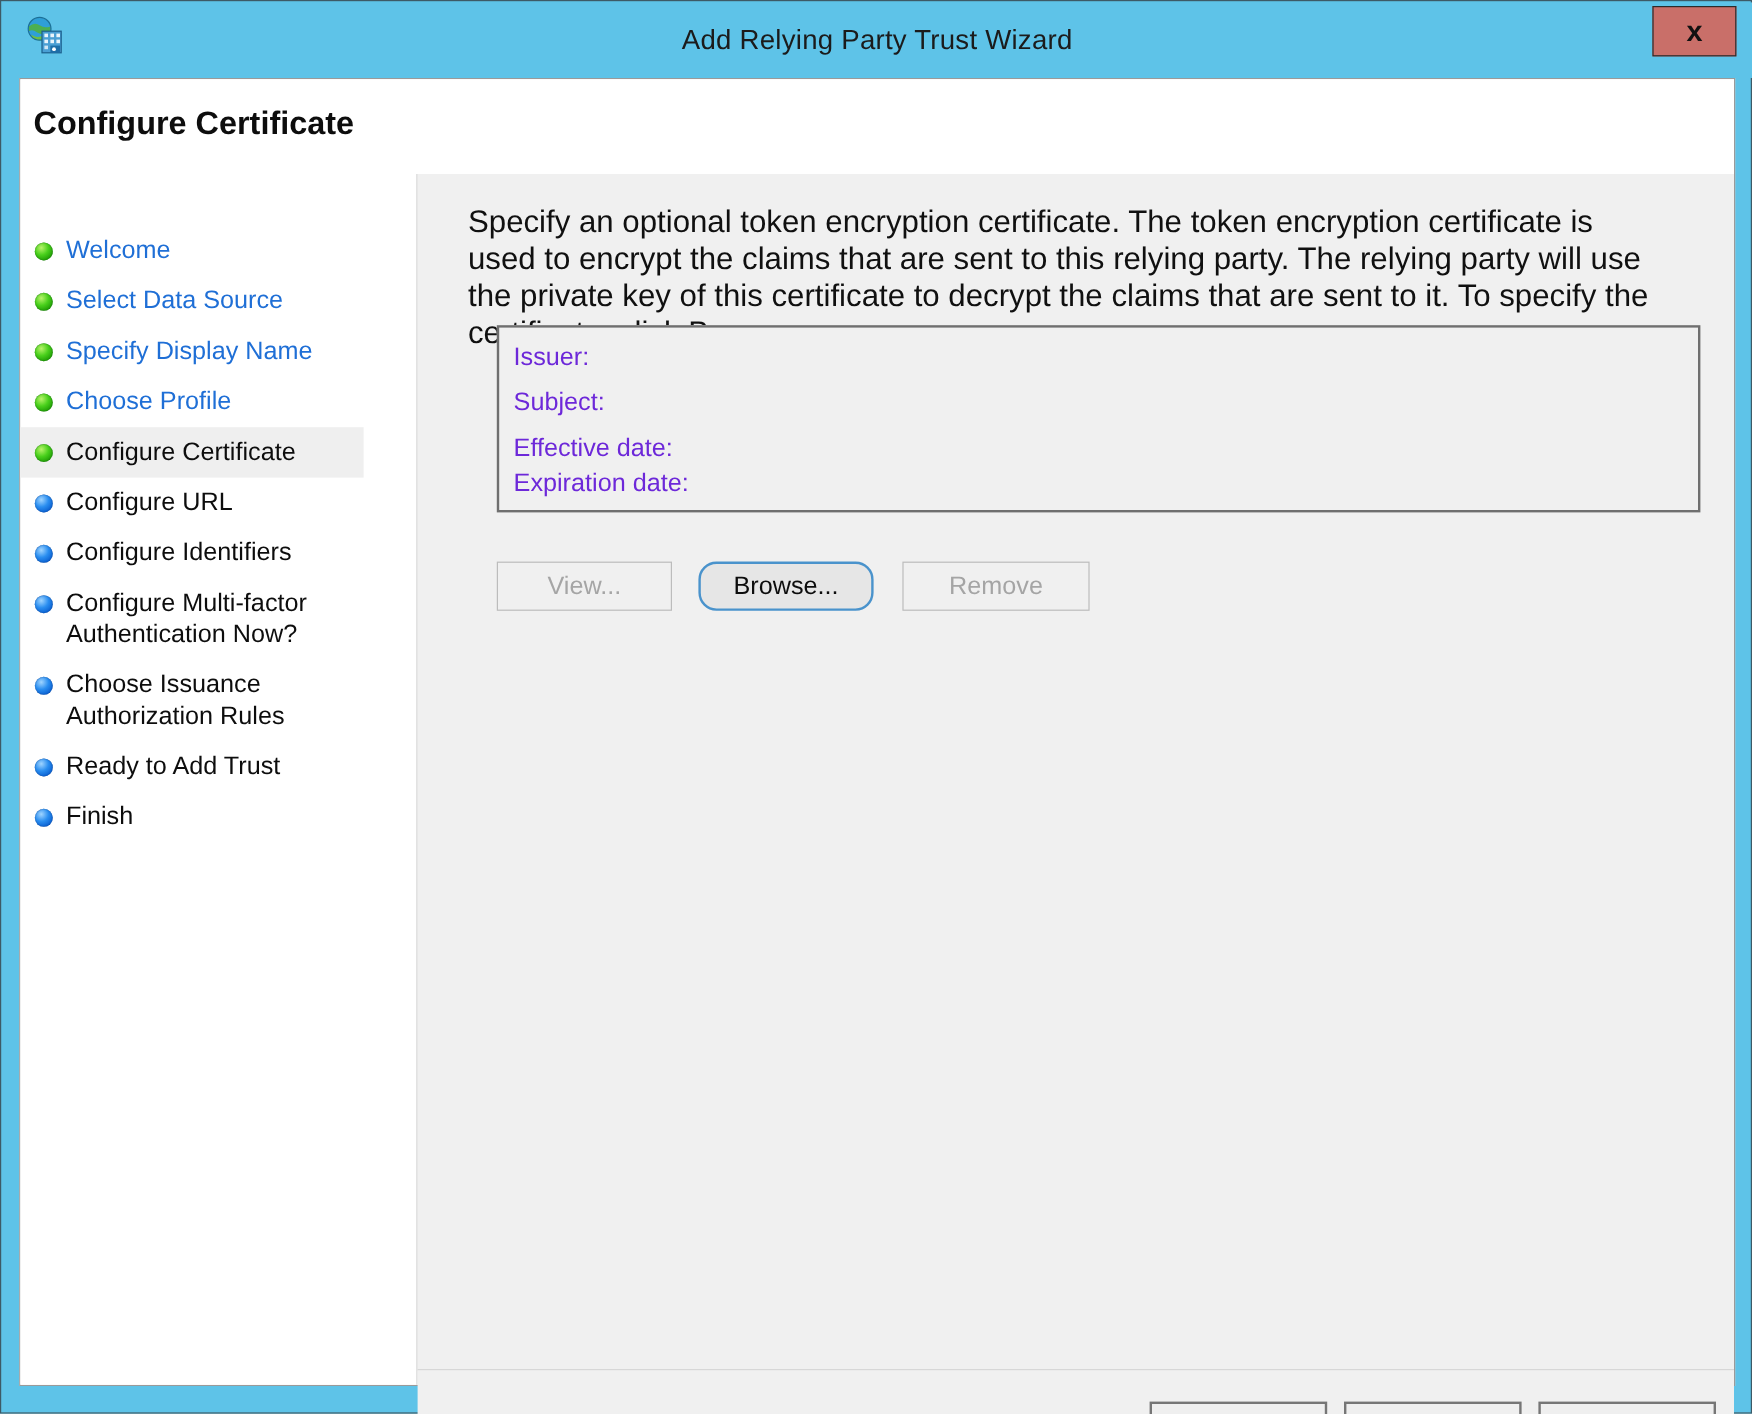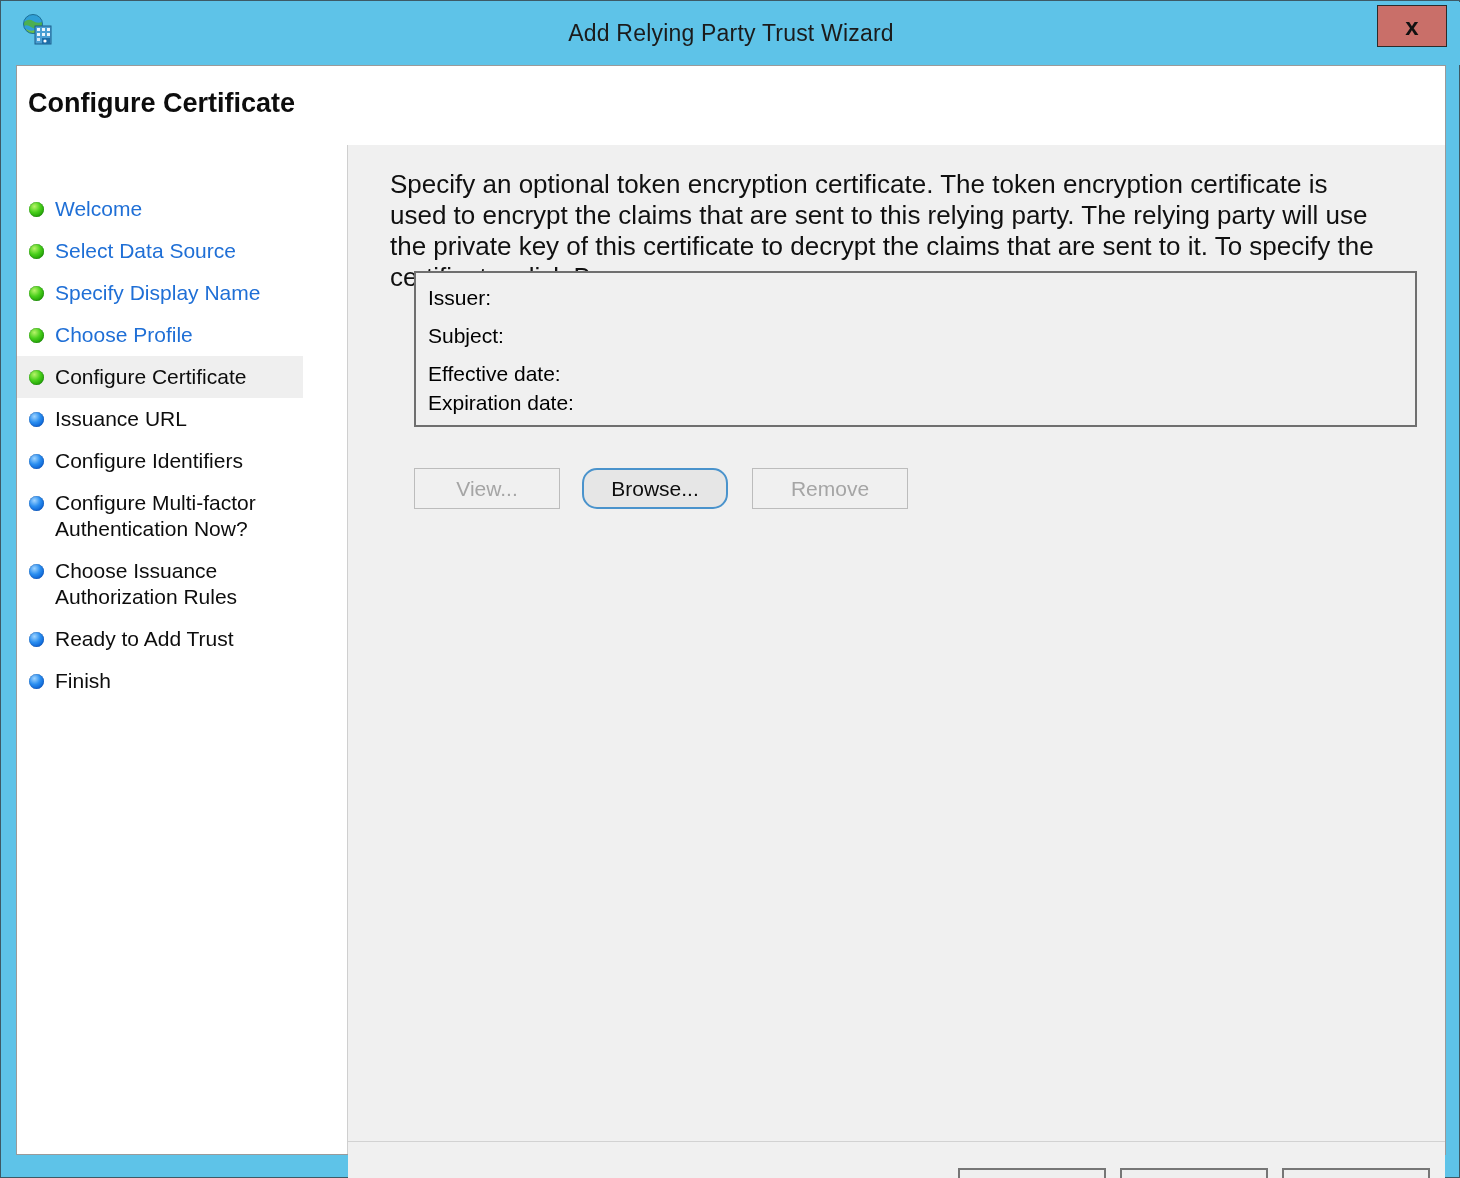--- a/index.html
+++ b/index.html
@@ -197,21 +197,21 @@
     width: 1003px;
     height: 156px;
     background: #f0f0f0;
     border: 2px solid #6f6f6f;
     box-sizing: border-box;
   }
   .cert-field {
     position: absolute;
     left: 12px;
     font-size: 21px;
-    color: #000000;
+    color: #6d28d9;
   }
   #cert-f0 { top: 13px; }
   #cert-f1 { top: 51px; }
   #cert-f2 { top: 89px; }
   #cert-f3 { top: 118px; }
 
   #cert-buttons {
     position: absolute;
     left: 66px; top: 311px;
     height: 41px;
@@ -338,21 +338,21 @@
             <div class="step-row done">
               <span class="bullet green"></span>
               <span class="step-label">Choose Profile</span>
             </div>
             <div class="step-row current">
               <span class="bullet green"></span>
               <span class="step-label">Configure Certificate</span>
             </div>
             <div class="step-row pending">
               <span class="bullet blue"></span>
-              <span class="step-label">Issuance URL</span>
+              <span class="step-label">Configure URL</span>
             </div>
             <div class="step-row pending">
               <span class="bullet blue"></span>
               <span class="step-label">Configure Identifiers</span>
             </div>
             <div class="step-row pending">
               <span class="bullet blue"></span>
               <span class="step-label">Configure Multi-factor
 Authentication Now?</span>
             </div>

